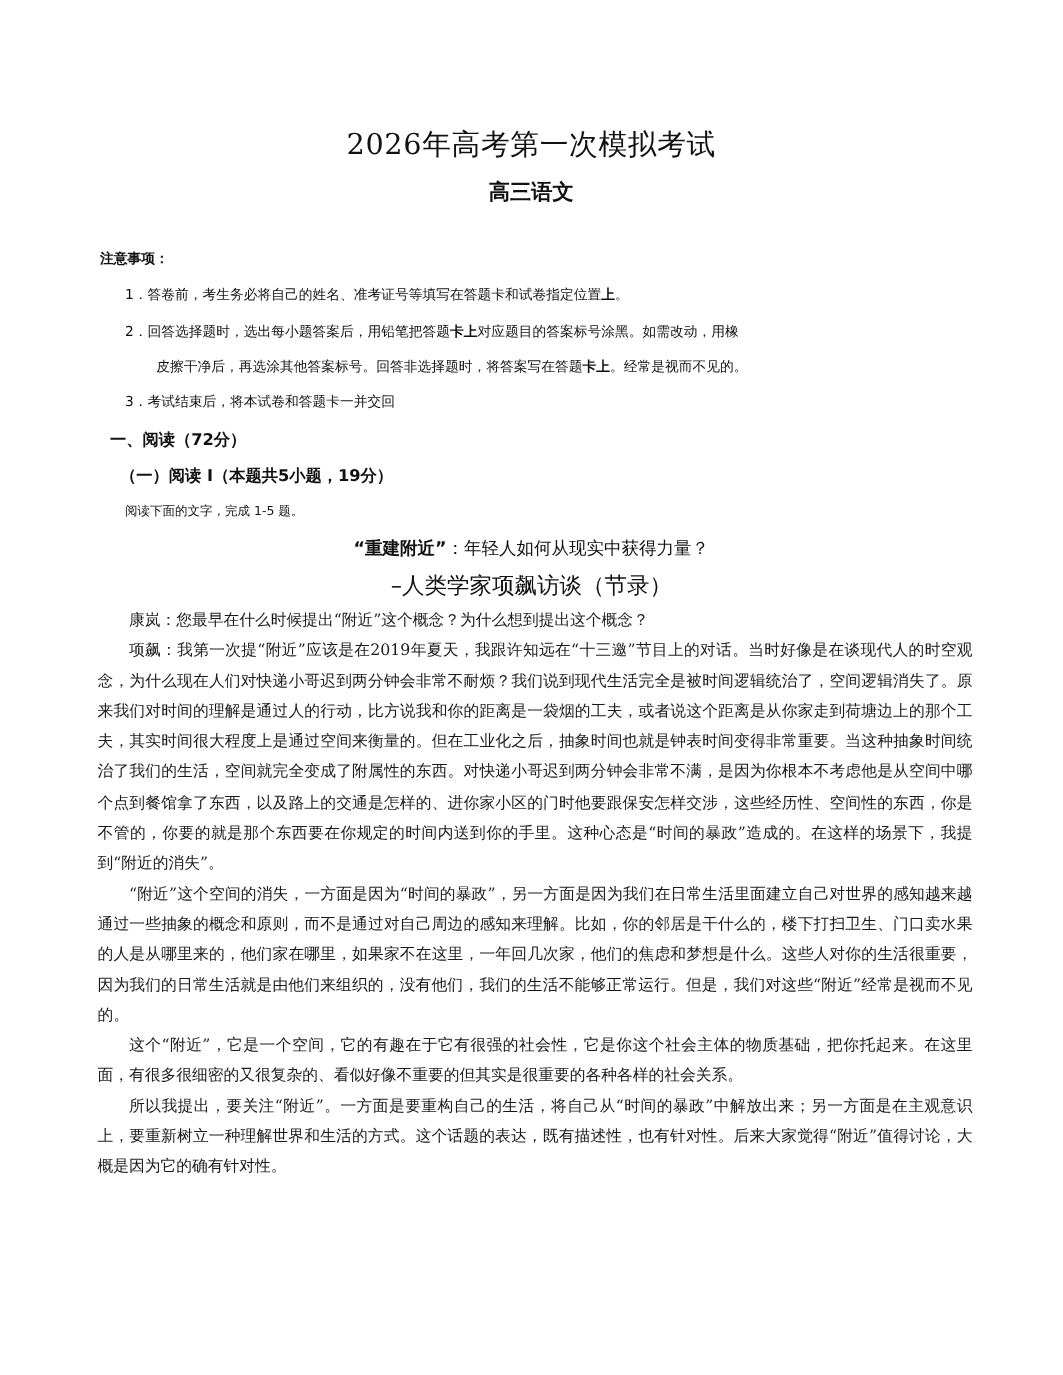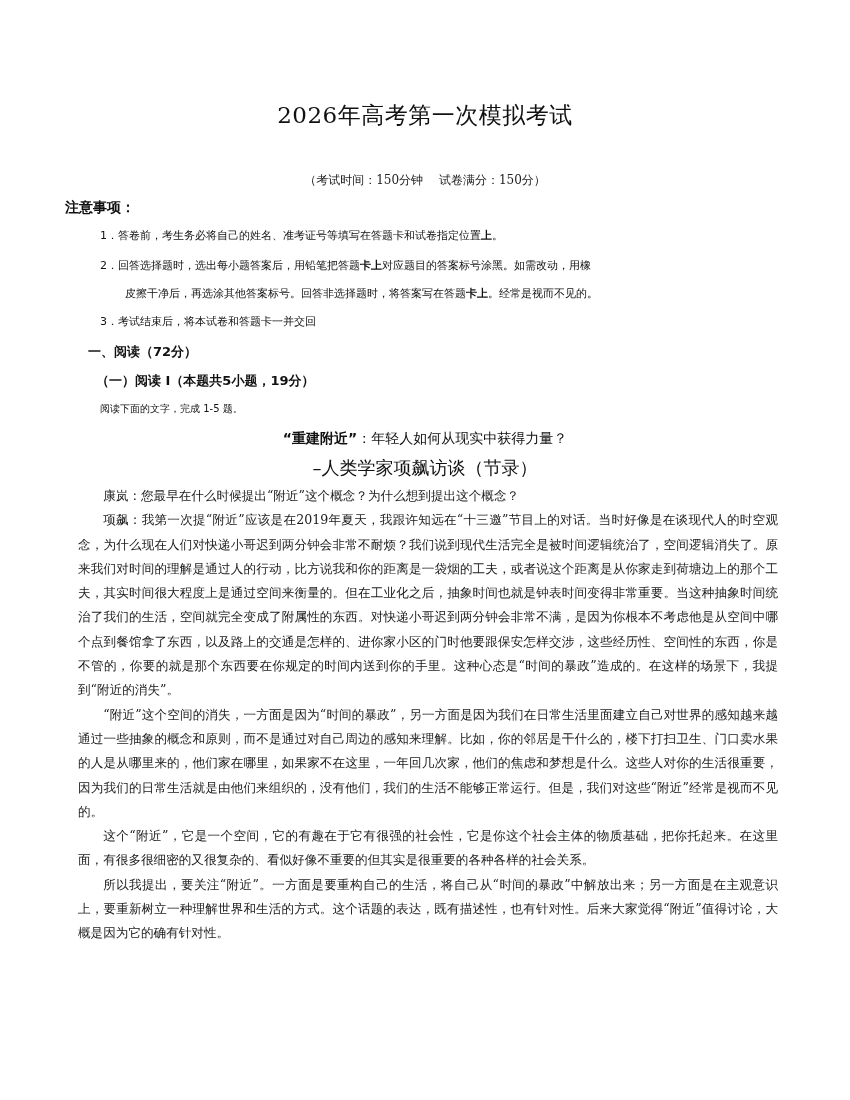--- a/index.html
+++ b/index.html
@@ -4,38 +4,38 @@
   <style>
     html, body { margin: 0; padding: 0; background: #ffffff; }
     body { width: 850px; height: 1100px; position: relative; overflow: hidden; color: #111; }
     .page { position: absolute; left: 0; top: 0; width: 850px; height: 1100px; }
     .title { position: absolute; left: 0; width: 850px; top: 100px; text-align: center;
       font-family: "DejaVu Serif", serif; font-size: 23px; font-weight: normal; letter-spacing: 0.5px; color: #111; }
     .subtitle { position: absolute; left: 0; width: 850px; top: 142px; text-align: center;
       font-family: "DejaVu Sans", sans-serif; font-size: 17px; font-weight: bold; color: #111; }
     .examinfo { position: absolute; left: 0; width: 850px; top: 172px; text-align: center;
       font-family: "DejaVu Serif", serif; font-size: 12px; color: #222; }
-    .notice-heading { position: absolute; left: 65px; top: 199px; font-family: "DejaVu Sans", sans-serif; font-size: 14px; font-weight: bold; }
+    .notice-heading { position: absolute; left: 80px; top: 199px; font-family: "DejaVu Sans", sans-serif; font-size: 11px; font-weight: bold; }
     .notice { position: absolute; left: 100px; font-family: "DejaVu Sans", sans-serif; font-size: 11px; color: #111; white-space: nowrap; }
     .notice b { font-weight: bold; }
     .sec-heading { position: absolute; left: 88px; font-family: "DejaVu Sans", sans-serif; font-size: 13px; font-weight: bold; white-space: nowrap; }
     .instr { position: absolute; left: 100px; top: 402px; font-family: "DejaVu Sans", sans-serif; font-size: 10px; white-space: nowrap; }
     .article-title { position: absolute; left: 0; width: 850px; top: 430px; text-align: center; font-family: "DejaVu Sans", sans-serif; font-size: 14px; }
     .article-title .bold { font-weight: bold; }
     .article-sub { position: absolute; left: 0; width: 850px; top: 456px; text-align: center; font-family: "DejaVu Sans", sans-serif; font-size: 18px; }
     .body-text { position: absolute; left: 78px; width: 700px; font-family: "DejaVu Serif", serif; font-size: 12.6px; line-height: 24.3px; color: #1a1a1a; text-align: justify; text-align-last: left; }
     .p { margin: 0; text-indent: 2em; }
   </style>
 </head>
 <body>
 
 <div class="page">
 
   <div class="title">2026年高考第一次模拟考试</div>
-  <div class="examinfo">（考试时间：150分钟　 试卷满分：150分）</div>
+  <div class="subtitle">高三语文</div>
 
   <div class="notice-heading">注意事项：</div>
 
   <div class="notice" style="top:228px;">
     <span>1．答卷前，考生务必将自己的姓名、准考证号等填写在答题卡和试卷指定位置</span><b>上</b><span>。</span>
   </div>
   <div class="notice" style="top:258px;text-align:center;">
     <span>2．回答选择题时，选出每小题答案后，用铅笔把答题</span><b>卡上</b><span>对应题目的答案标号涂黑。如需改动，用橡</span>
   </div>
   <div class="notice" style="top:286px; left:125px;">

